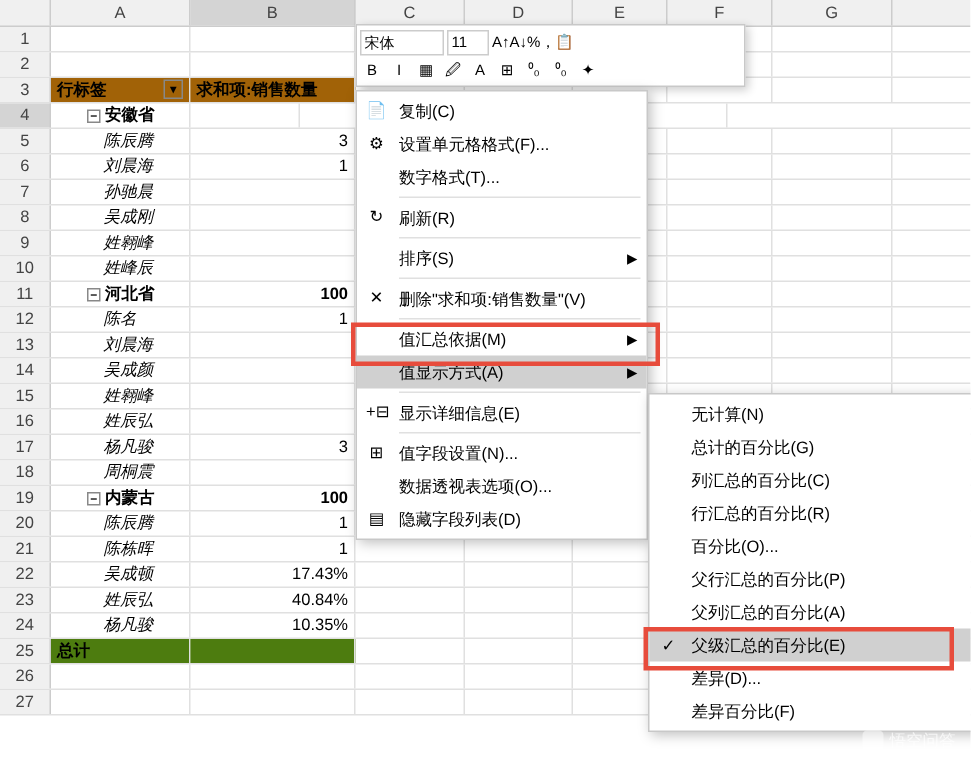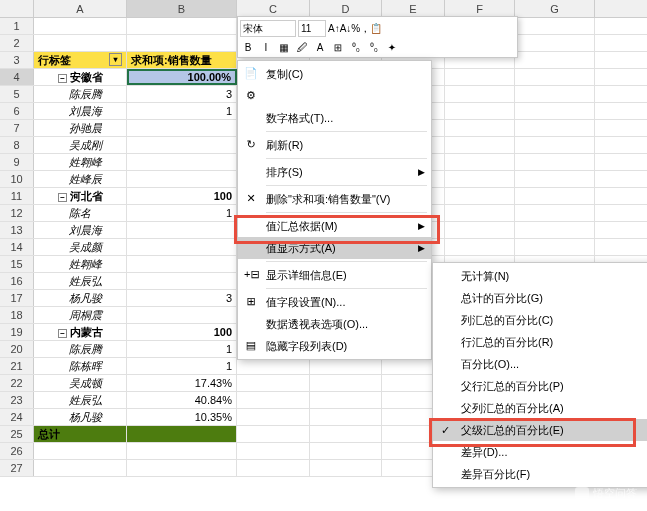--- a/index.html
+++ b/index.html
@@ -9,30 +9,30 @@
     .corner { width: 34px; border-right: 1px solid #ccc; }
     .col-head { text-align: center; border-right: 1px solid #ccc; font-size: 11px; color: #444; line-height: 18px; }
     .col-A { width: 93px; } .col-B { width: 110px; } .col-C { width: 73px; } .col-D { width: 72px; } .col-E { width: 63px; } .col-F { width: 70px; } .col-G { width: 80px; }
     .col-head.selected { background: #d4d4d4; }
     
     .row { display: flex; height: 17px; border-bottom: 1px solid #e0e0e0; }
     .row-head { width: 34px; text-align: center; border-right: 1px solid #ccc; background: #f0f0f0; font-size: 11px; line-height: 17px; color: #444; }
     .row-head.selected { background: #d4d4d4; }
     .cell { border-right: 1px solid #e0e0e0; padding: 0 4px; font-size: 11px; line-height: 17px; white-space: nowrap; overflow: hidden; }
     .cell.colA { width: 93px; } .cell.colB { width: 110px; text-align: right; } .cell.colC { width: 73px; } .cell.colD { width: 72px; } .cell.colE { width: 63px; } .cell.colF { width: 70px; } .cell.colG { width: 80px; }
-    .cell.header { background: #fde047; font-weight: bold; text-align: left; }
+    .cell.header { background: #a16207; font-weight: bold; text-align: left; }
     .cell.header.colB { text-align: left; }
     .cell.bold { font-weight: bold; }
     .cell.total { background: #4d7c0f; font-weight: bold; }
     .cell.selected { background: #b4c6e7; border: 2px solid #217346; line-height: 13px; }
     .expand { display: inline-block; width: 9px; height: 9px; border: 1px solid #888; text-align: center; line-height: 7px; font-size: 8px; margin-right: 3px; vertical-align: middle; }
     .indent1 { padding-left: 24px; } .indent2 { padding-left: 35px; font-style: italic; }
     .dropdown-btn { float: right; width: 13px; height: 13px; border: 1px solid #888; margin-top: 1px; text-align: center; line-height: 11px; font-size: 8px; }
     
-    .mini-toolbar { position: absolute; top: 16px; left: 237px; width: 281px; height: 42px; background: #fff; border: 1px solid #c8c8c8; box-shadow: 2px 2px 6px rgba(0,0,0,0.2); padding: 2px; }
+    .mini-toolbar { position: absolute; top: 16px; left: 237px; width: 260px; height: 42px; background: #fff; border: 1px solid #c8c8c8; box-shadow: 2px 2px 6px rgba(0,0,0,0.2); padding: 2px; }
     .mini-row { display: flex; align-items: center; gap: 2px; height: 19px; }
     .mini-font { width: 56px; height: 17px; border: 1px solid #ccc; font-size: 10px; padding: 0 2px; }
     .mini-size { width: 28px; height: 17px; border: 1px solid #ccc; font-size: 10px; padding: 0 2px; }
     .mini-btn { width: 16px; height: 16px; text-align: center; font-size: 10px; line-height: 16px; cursor: pointer; }
     
     .context-menu { position: absolute; top: 60px; left: 237px; width: 195px; background: #fff; border: 1px solid #c8c8c8; box-shadow: 2px 2px 8px rgba(0,0,0,0.25); padding: 2px 0; }
     .menu-item { display: flex; align-items: center; height: 22px; padding: 0 8px 0 28px; position: relative; font-size: 11px; cursor: pointer; }
     .menu-item.highlighted { background: #d0d0d0; }
     .menu-icon { position: absolute; left: 6px; width: 14px; height: 14px; font-size: 11px; text-align: center; }
     .menu-arrow { position: absolute; right: 6px; font-size: 9px; }
@@ -86,21 +86,20 @@
       <div class="cell colB header">求和项:销售数量</div>
       <div class="cell colC"></div>
       <div class="cell colD"></div>
       <div class="cell colE"></div>
       <div class="cell colF"></div>
       <div class="cell colG"></div>
     </div>
     <div class="row">
       <div class="row-head selected">4</div>
       <div class="cell colA bold indent1"><span class="expand">−</span>安徽省</div>
-      <div class="cell colB bold selected">100.00%</div>
       <div class="cell colC"></div>
       <div class="cell colD"></div>
       <div class="cell colE"></div>
       <div class="cell colF"></div>
       <div class="cell colG"></div>
     </div>
     <div class="row">
       <div class="row-head">5</div>
       <div class="cell colA indent2">陈辰腾</div>
       <div class="cell colB">3</div>
@@ -351,20 +350,21 @@
     </div>
 </div>
 
 <div class="context-menu" id="ctx">
     <div class="menu-item">
       <span class="menu-icon">📄</span>
       <span>复制(C)</span>
     </div>
     <div class="menu-item">
       <span class="menu-icon">⚙</span>
+      <span>设置单元格格式(F)...</span>
     </div>
     <div class="menu-item">
       <span>数字格式(T)...</span>
     </div>
     <div class="menu-sep"></div>
     <div class="menu-item">
       <span class="menu-icon">↻</span>
       <span>刷新(R)</span>
     </div>
     <div class="menu-sep"></div>

